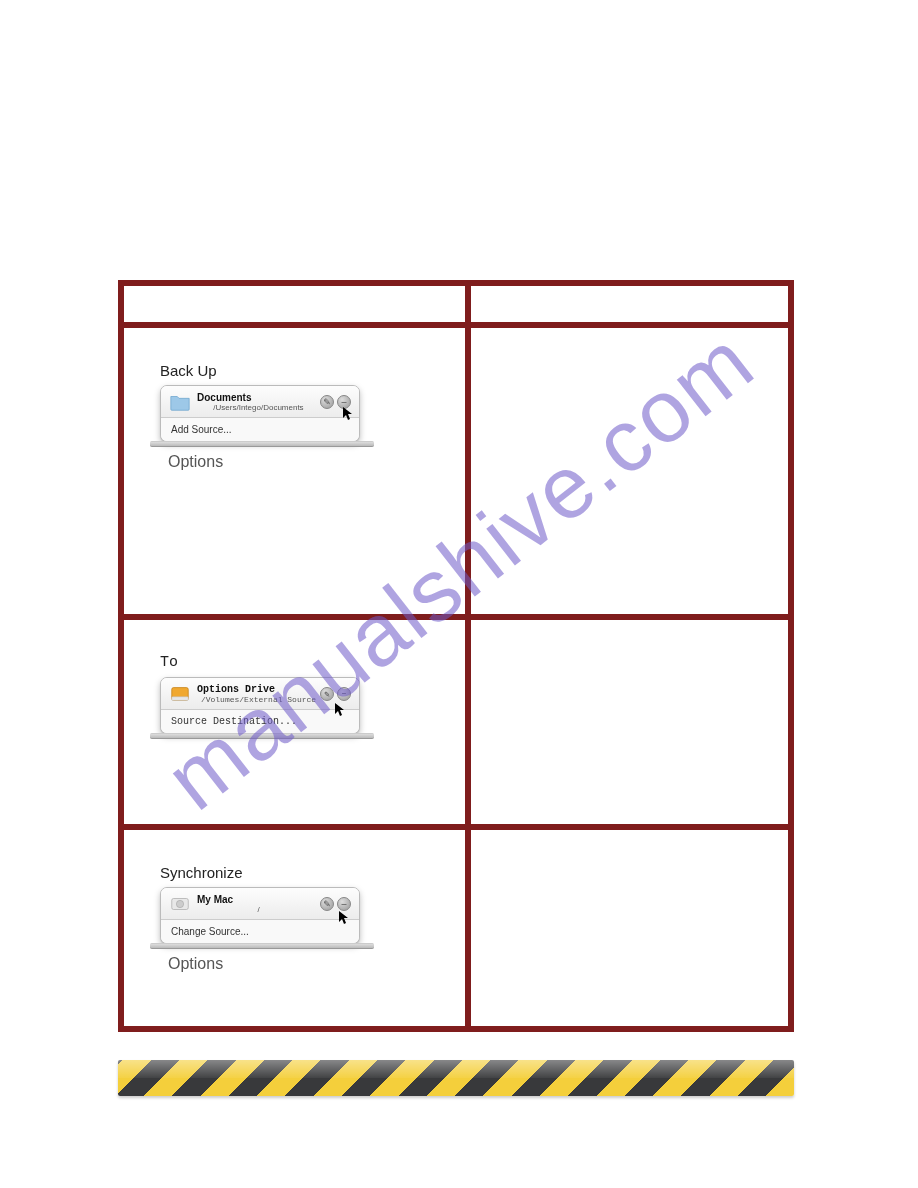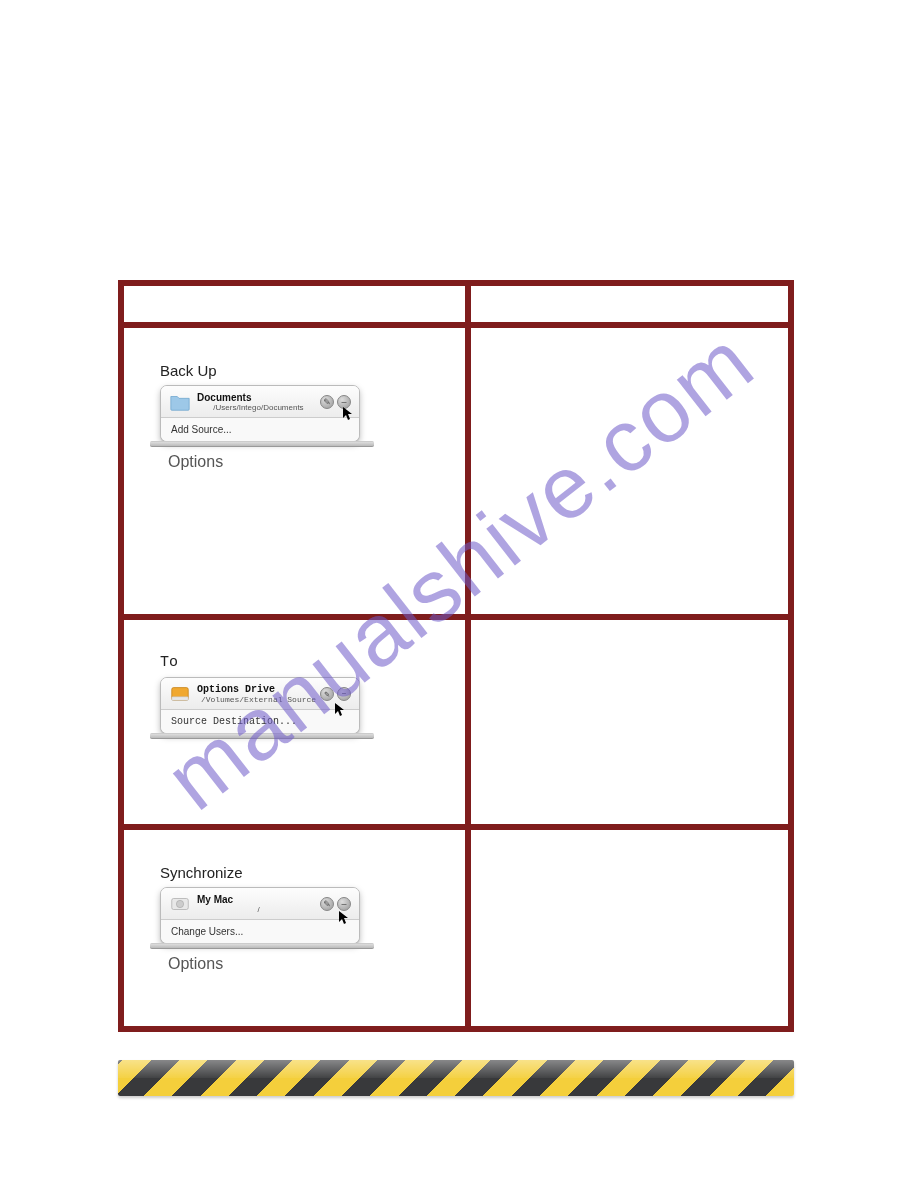--- a/index.html
+++ b/index.html
@@ -255,21 +255,21 @@
             <div class="card-actions">
               <div class="pill-btn">✎</div>
               <div class="pill-btn">–</div>
             </div>
             <div class="cursor" style="right:10px; bottom:-6px;">
               <svg viewBox="0 0 10 14">
                     <path d="M0 0 L0 11 L3 8 L5 13 L7 12 L5 7 L9 7 Z" fill="#000"></path>
                   </svg>
             </div>
           </div>
-          <div class="card-action-row">Change Users...</div>
+          <div class="card-action-row">Change Source...</div>
         </div>
         <div class="shelf"></div>
         <div class="options-label">Options</div>
       </div>
     </td>
     <td class="col-right"></td>
   </tr>
 </tbody>
   </table>
 

